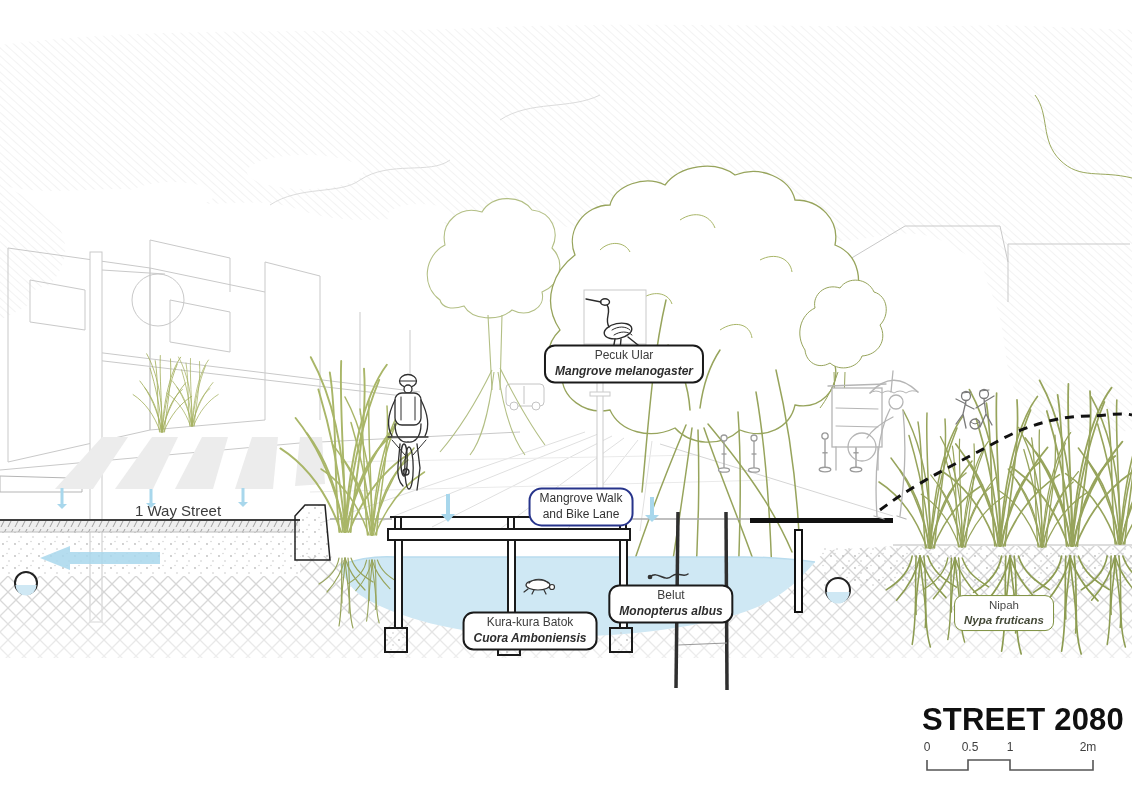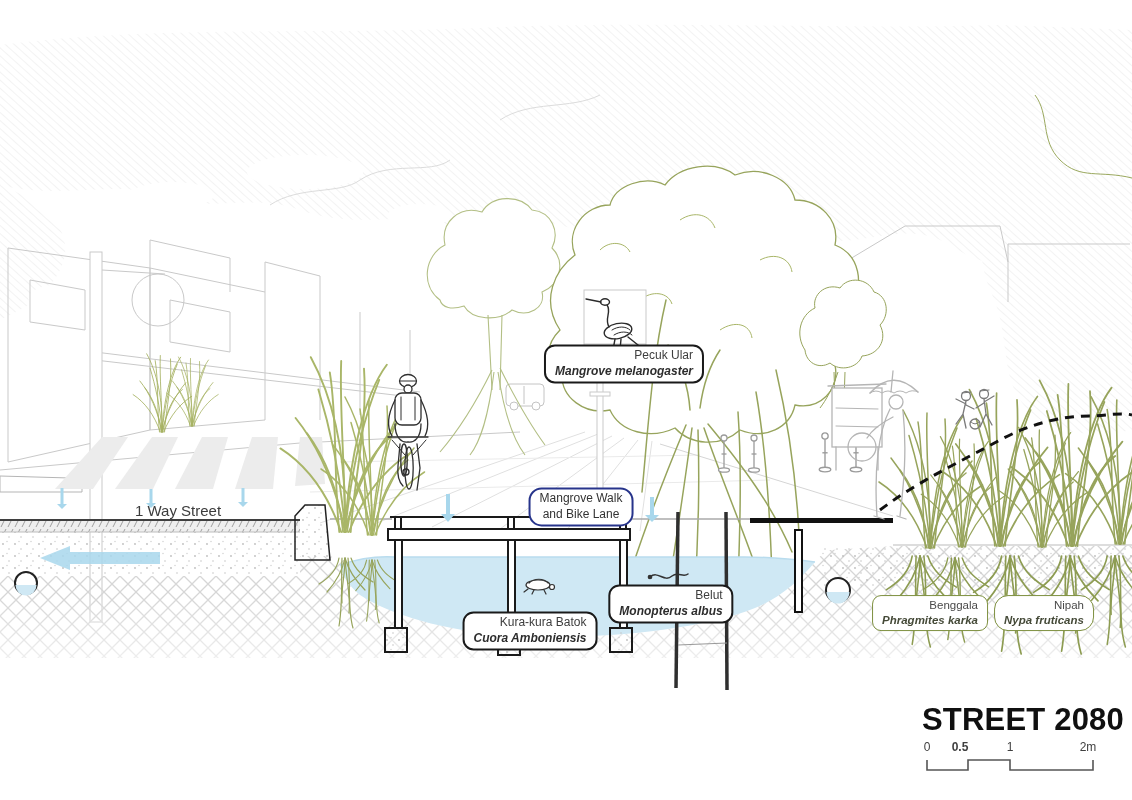--- a/index.html
+++ b/index.html
@@ -2,21 +2,21 @@
 <html style="--water: #cfe8f4; --arrow-blue: #a8d7ec; --vegetation: #97a45c; --vegetation-light: #b3bf85; --label-black-border: #1a1a1a; --label-blue-border: #27348b; --label-green-border: #7d8f3e;"><head>
 <meta charset="utf-8">
 <style>
   html,body{margin:0;padding:0;background:#fff;}
   .stage{position:relative;width:1132px;height:800px;background:#ffffff;overflow:hidden;
          font-family:"Liberation Sans",sans-serif;}
   .stage svg.scene{position:absolute;left:0;top:0;}
   .callout{position:absolute;transform:translate(-50%,-50%);background:#fff;
            border:2px solid var(--label-black-border,#1a1a1a);border-radius:11px;
            padding:2px 9px;text-align:center;line-height:1.3;white-space:nowrap;z-index:5;}
-  .callout .common{font-size:12px;color:#3d3d3d;text-align:right;}
+  .callout .common{font-size:12px;color:#3d3d3d;}
   .callout .latin{font-size:12px;font-style:italic;font-weight:bold;color:#2d2d2d;}
   .callout.blue{border-color:var(--label-blue-border,#27348b);border-radius:13px;margin-top:30px;}
   .callout.blue .line{font-size:12px;color:#333;}
   .callout.green{border-color:var(--label-green-border,#7d8f3e);border-width:1.5px;border-radius:9px;}
   .callout.green .common{font-size:11.5px;color:#4a4a4a;}
   .callout.green .latin{font-size:11.5px;color:#454a38;}
   .street-label{position:absolute;left:178px;top:510px;transform:translate(-50%,-50%);
                 font-size:15px;color:#3c3c3c;z-index:4;}
   .title{position:absolute;right:8px;top:702px;font-size:31px;font-weight:bold;
          color:#101010;letter-spacing:0.2px;z-index:5;}
@@ -378,37 +378,33 @@
 <div class="callout" style="left:530px;top:617px;margin-top:14px;">
   <div class="common">Kura-kura Batok</div>
   <div class="latin">Cuora Amboniensis</div>
 </div>
 
 <div class="callout" style="left:671px;top:604px;">
   <div class="common">Belut</div>
   <div class="latin">Monopterus albus</div>
 </div>
 
-<div class="callout green" style="left:930px;top:613px;">
-  <div class="common">Benggala</div>
-  <div class="latin">Phragmites karka</div>
-</div>
-
-<div class="callout green" style="left:1044px;top:613px;border-radius:14px;">
+
+<div class="callout green" style="left:1004px;top:613px;">
   <div class="common">Nipah</div>
   <div class="latin">Nypa fruticans</div>
 </div>
 
 <div class="street-label">1 Way Street</div>
 
 <div class="title">STREET 2080</div>
 
 <div class="scalebar">
   <span class="num" style="left:7px;">0</span>
-  <span class="num" style="left:40px;font-weight:bold;">0.5</span>
+  <span class="num" style="left:50px;">0.5</span>
   <span class="num" style="left:90px;">1</span>
   <span class="num" style="left:168px;">2m</span>
   <svg width="190" height="40">
     <path d="M7,20 L7,30 L48,30 L48,20 L90,20 L90,30 L173,30 L173,20" fill="none" stroke="#555" stroke-width="1.6"></path>
   </svg>
 </div>
 
 </div>
 
 </body></html>

